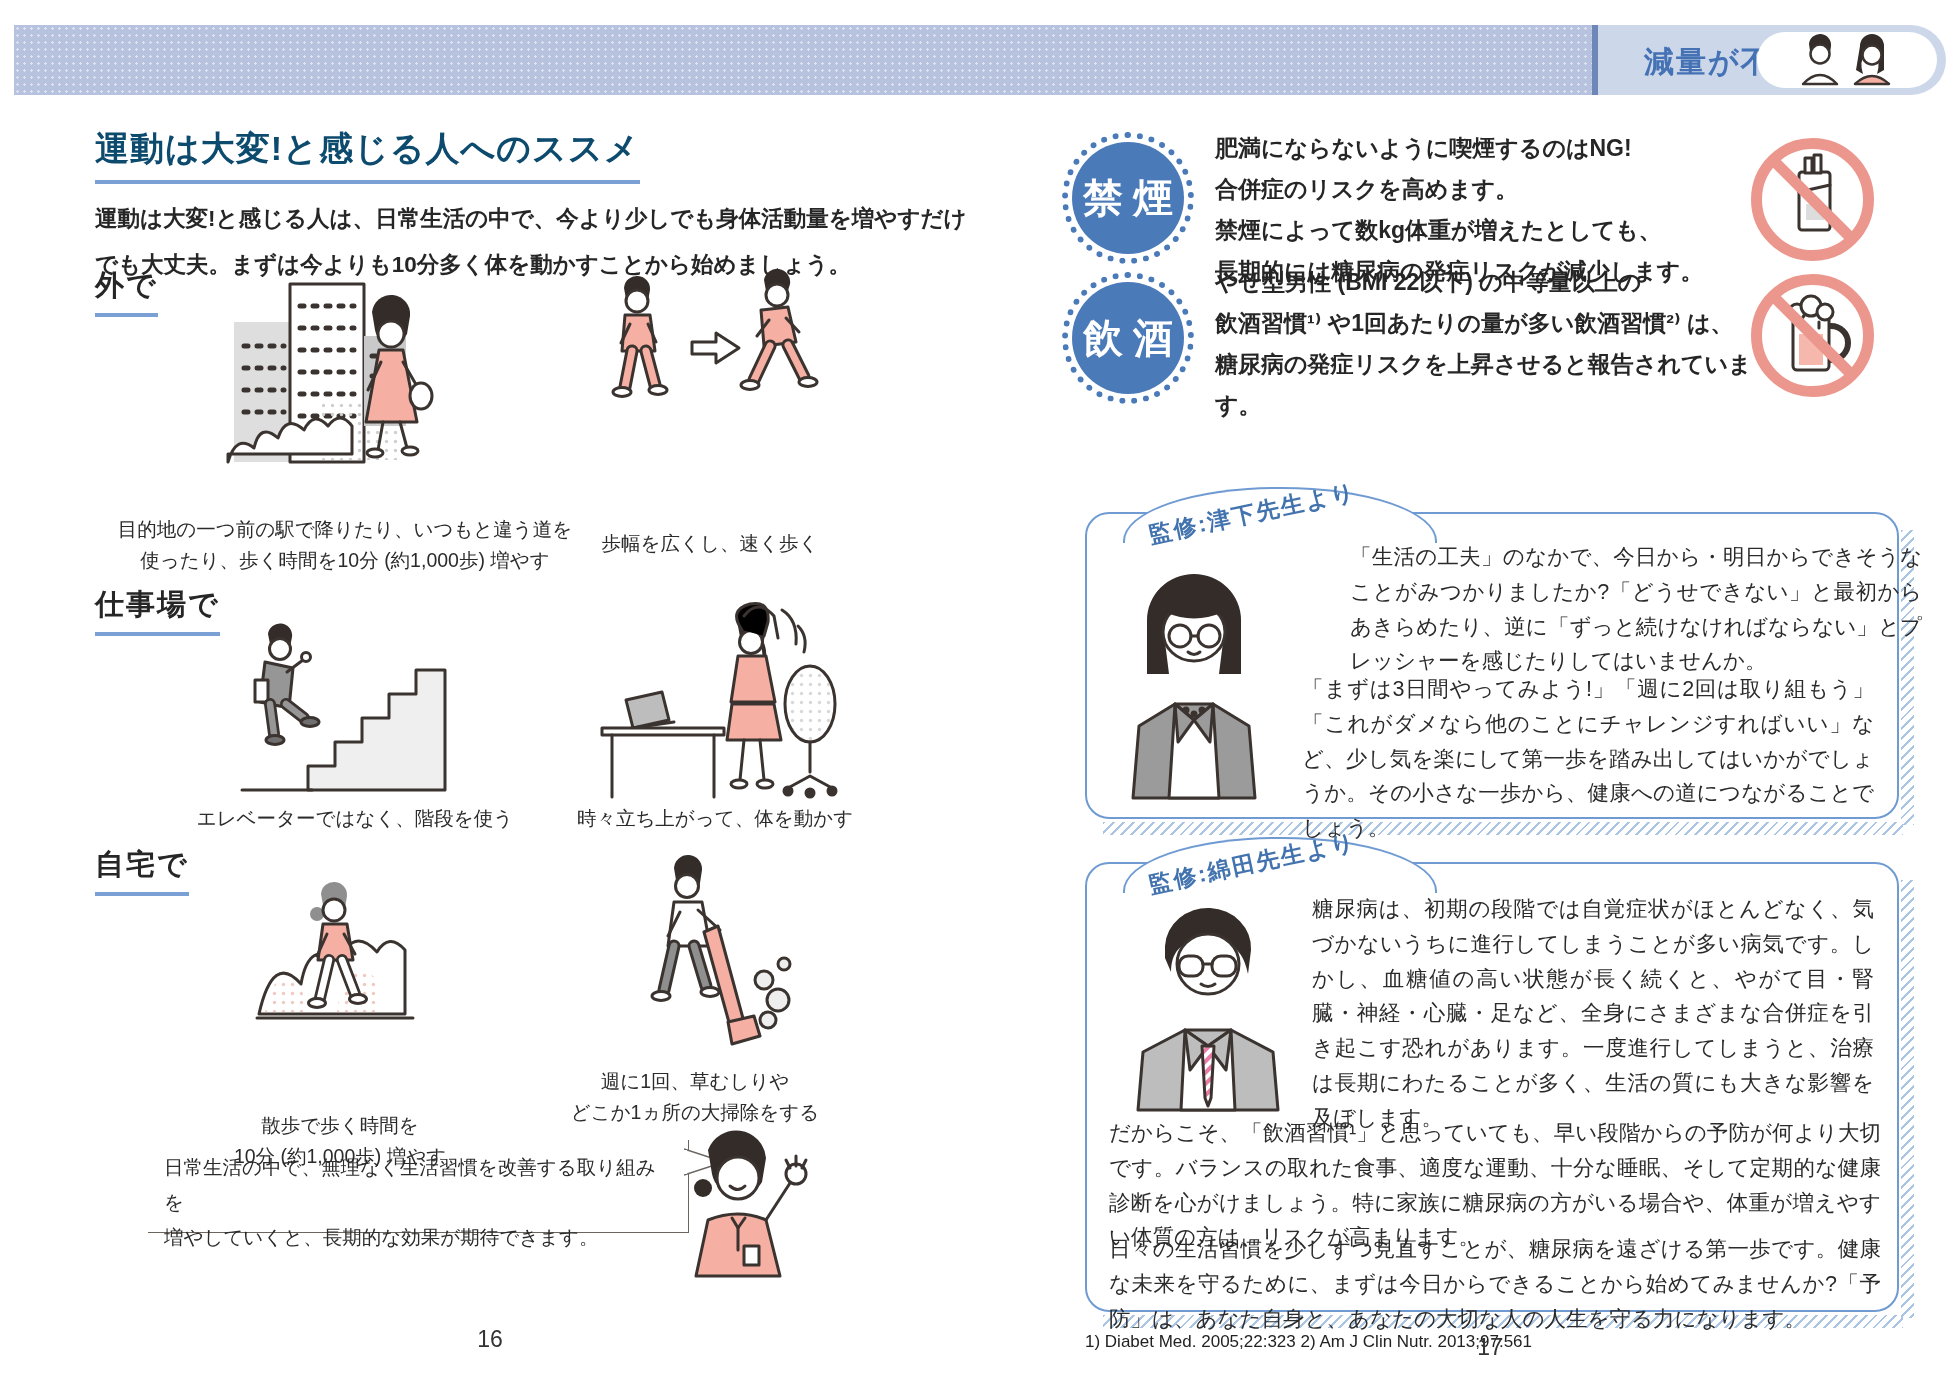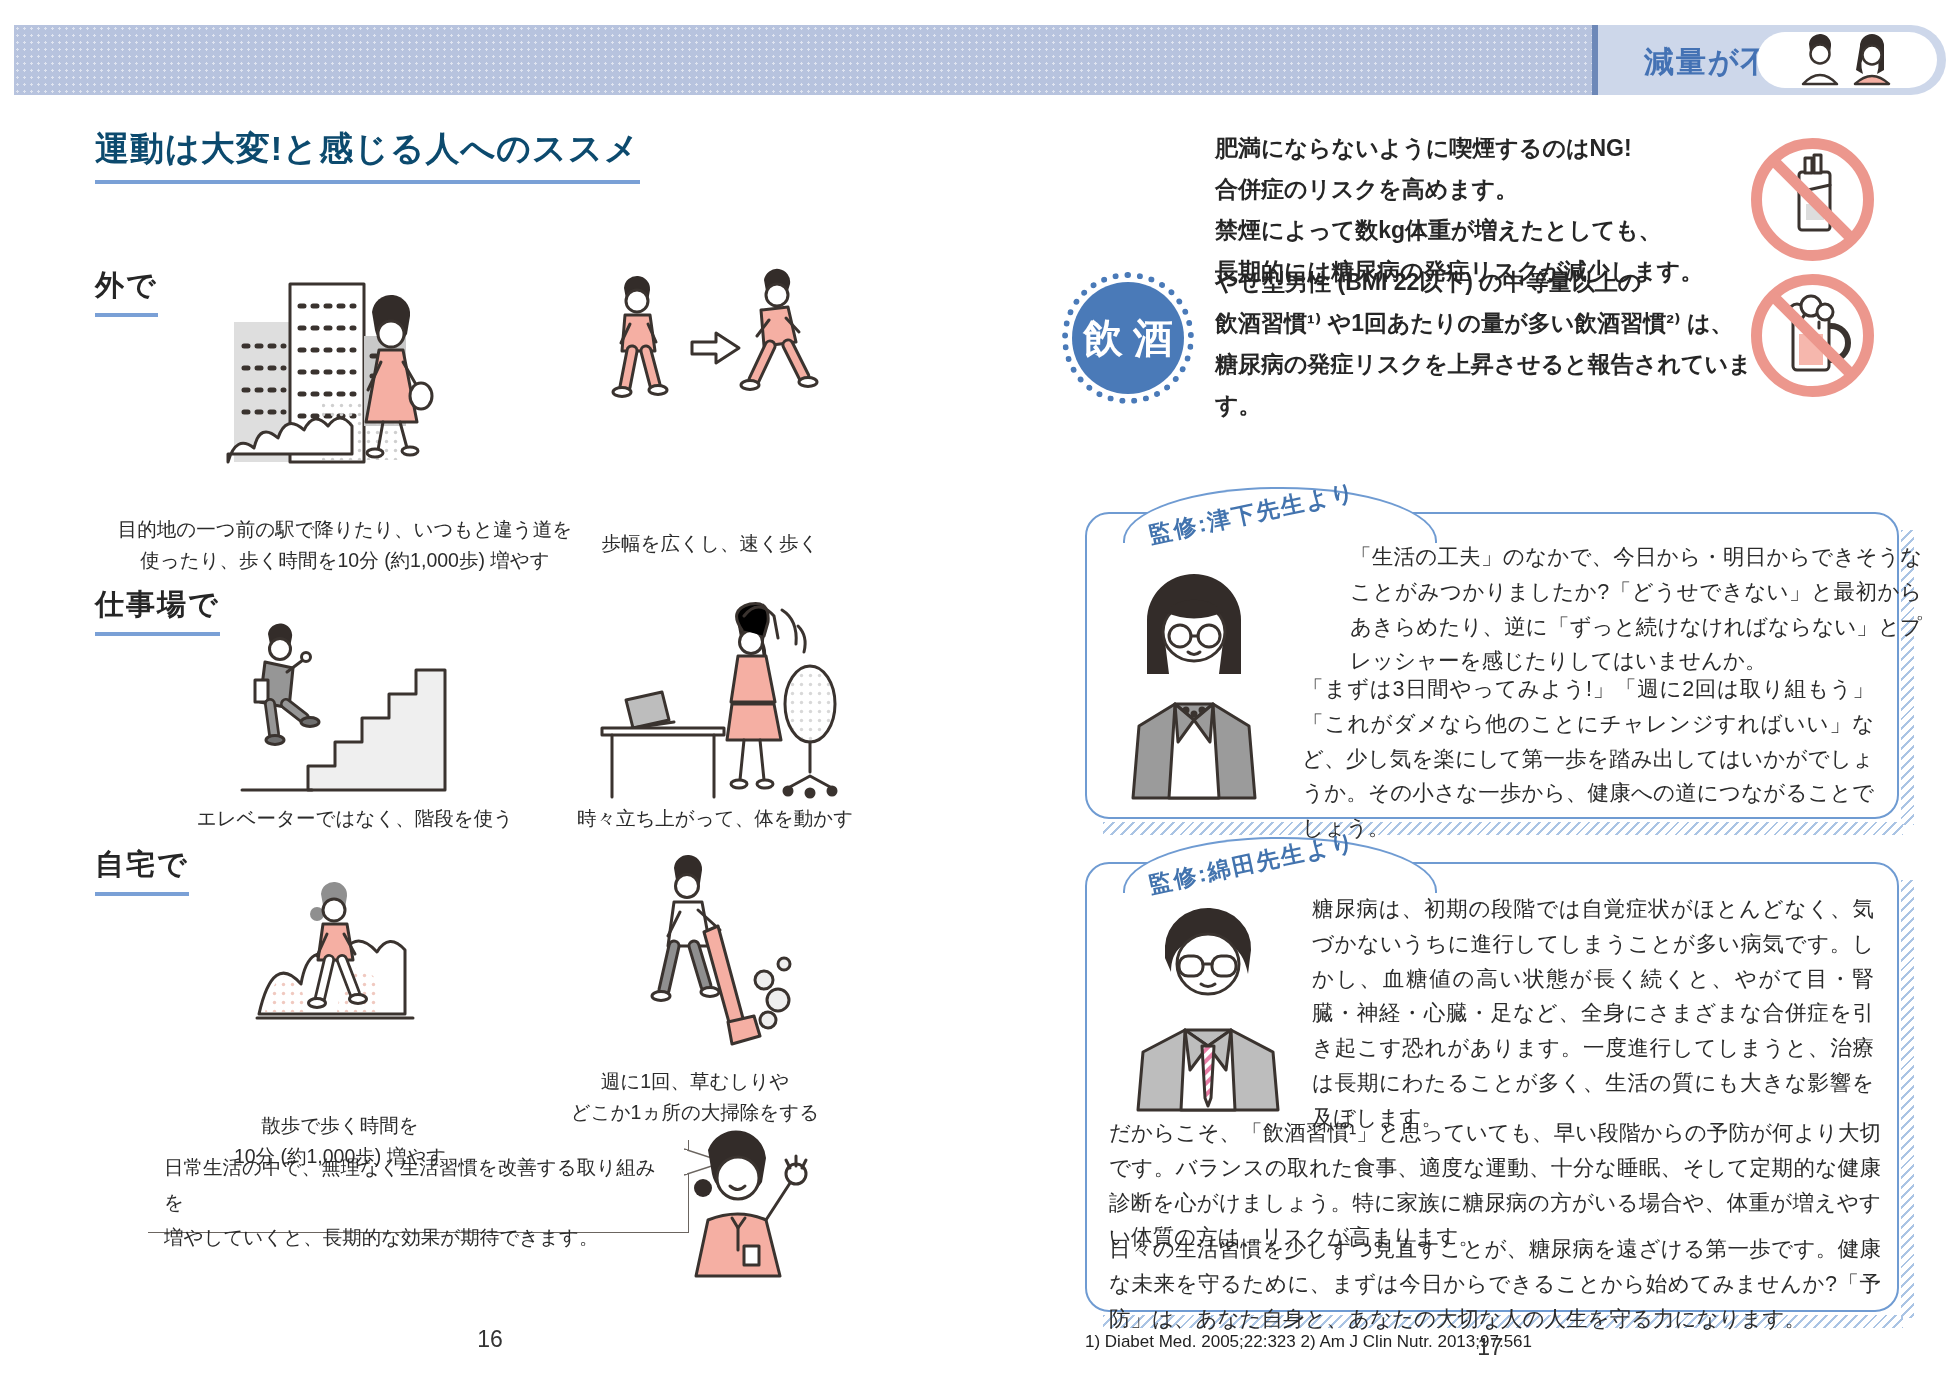--- a/index.html
+++ b/index.html
@@ -70,20 +70,22 @@
           <path d="M103 14 a12 12 0 0 1 24 0 l0 24 -7 4 q4 -14 -2 -20 a11 11 0 0 1 -10 1 q-6 6 -2 19 l-7 -4 z" fill="#332c29" stroke="none"></path>
           <circle cx="115" cy="23" r="9.5" fill="#fff"></circle>
           <path d="M98 52 q17 -16 34 0 z" fill="#f5afa3"></path>
         </g>
       </svg>
     </div>
   </div>
   <div id="tab-sep"></div>
 
   <div id="lp-title">運動は大変!と感じる人へのススメ</div>
+  <div id="lp-intro" class="preline">運動は大変!と感じる人は、日常生活の中で、今より少しでも身体活動量を増やすだけ
+でも大丈夫。まずは今よりも10分多く体を動かすことから始めましょう。</div>
 
   <div class="sec-head" style="top:266px;">外で</div>
   <svg class="illus" style="left:222px;top:250px;" width="215" height="245" viewBox="0 0 215 245">
     <defs>
         <pattern id="pd1" width="9" height="9" patternUnits="userSpaceOnUse">
           <circle cx="2.5" cy="2.5" r="1.7" fill="#cfcfcf"></circle>
         </pattern>
       </defs>
     <g stroke="#3a332f" stroke-width="3" stroke-linecap="round" stroke-linejoin="round">
       <rect x="12" y="72" width="60" height="140" fill="#dedede" stroke="none"></rect>
@@ -278,20 +280,23 @@
       <circle cx="148" cy="48" r="10" fill="#fff"></circle>
       <path d="M142 42 l-4 -8 M148 40 l0 -10 M154 42 l4 -8"></path>
       <path d="M60 94 q30 -12 58 0 l14 56 H48 z" fill="#f5afa3"></path>
       <path d="M84 92 l6 10 l7 -10" fill="none"></path>
       <path d="M90 102 l0 22" fill="none"></path>
       <rect x="96" y="120" width="15" height="19" fill="#fff"></rect>
     </g>
   </svg>
   <div class="pagenum" style="left:445px;top:1326px;">16</div>
 
+  <div class="badge" style="left:1072px;top:142px;">
+    <span>禁煙</span>
+  </div>
   <div class="rp-text preline" style="left:1215px;top:128px;width:540px;">肥満にならないように喫煙するのはNG!
 合併症のリスクを高めます。
 禁煙によって数kg体重が増えたとしても、
 長期的には糖尿病の発症リスクが減少します。</div>
   <svg class="noicon" style="left:1745px;top:132px;" width="135" height="135" viewBox="0 0 135 135">
     <g stroke="#3a332f" stroke-width="3" stroke-linecap="round" stroke-linejoin="round">
       <rect x="54" y="40" width="31" height="58" rx="3" fill="#fff"></rect>
       <path d="M54 60 l31 -7" fill="none"></path>
       <rect x="60" y="26" width="7" height="15" fill="#fff"></rect>
         <rect x="69" y="23" width="7" height="18" fill="#fff"></rect>

